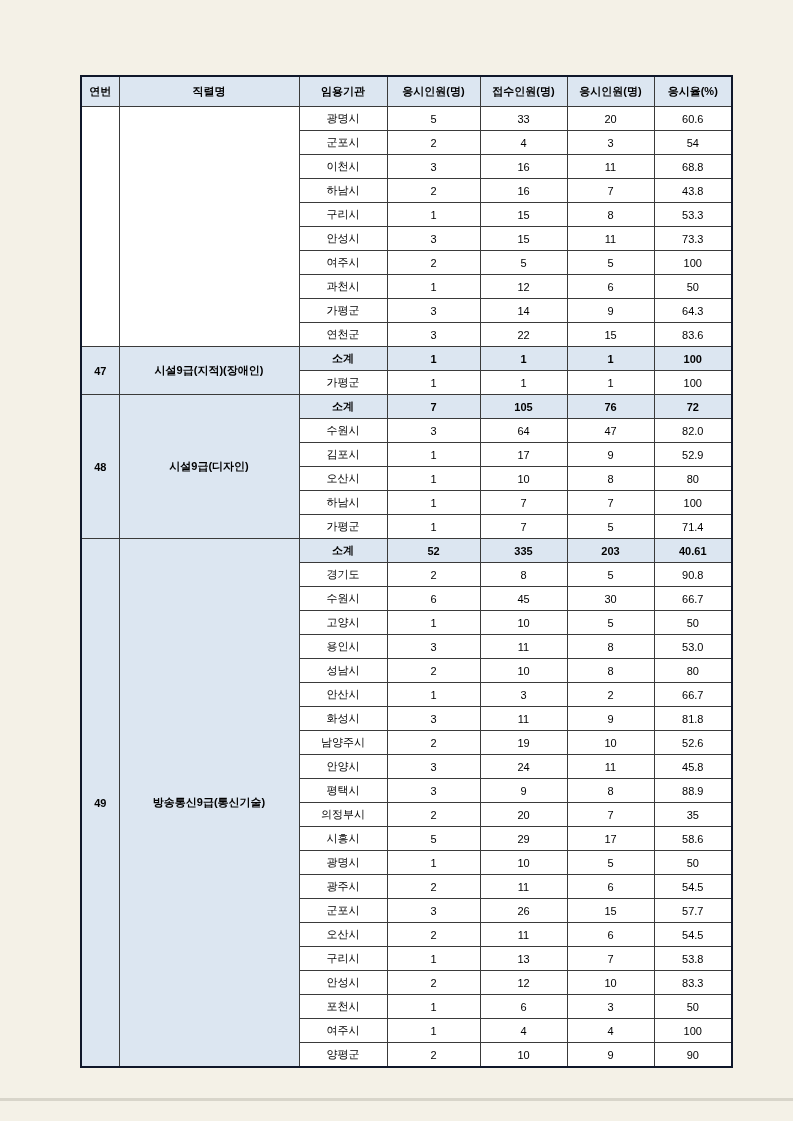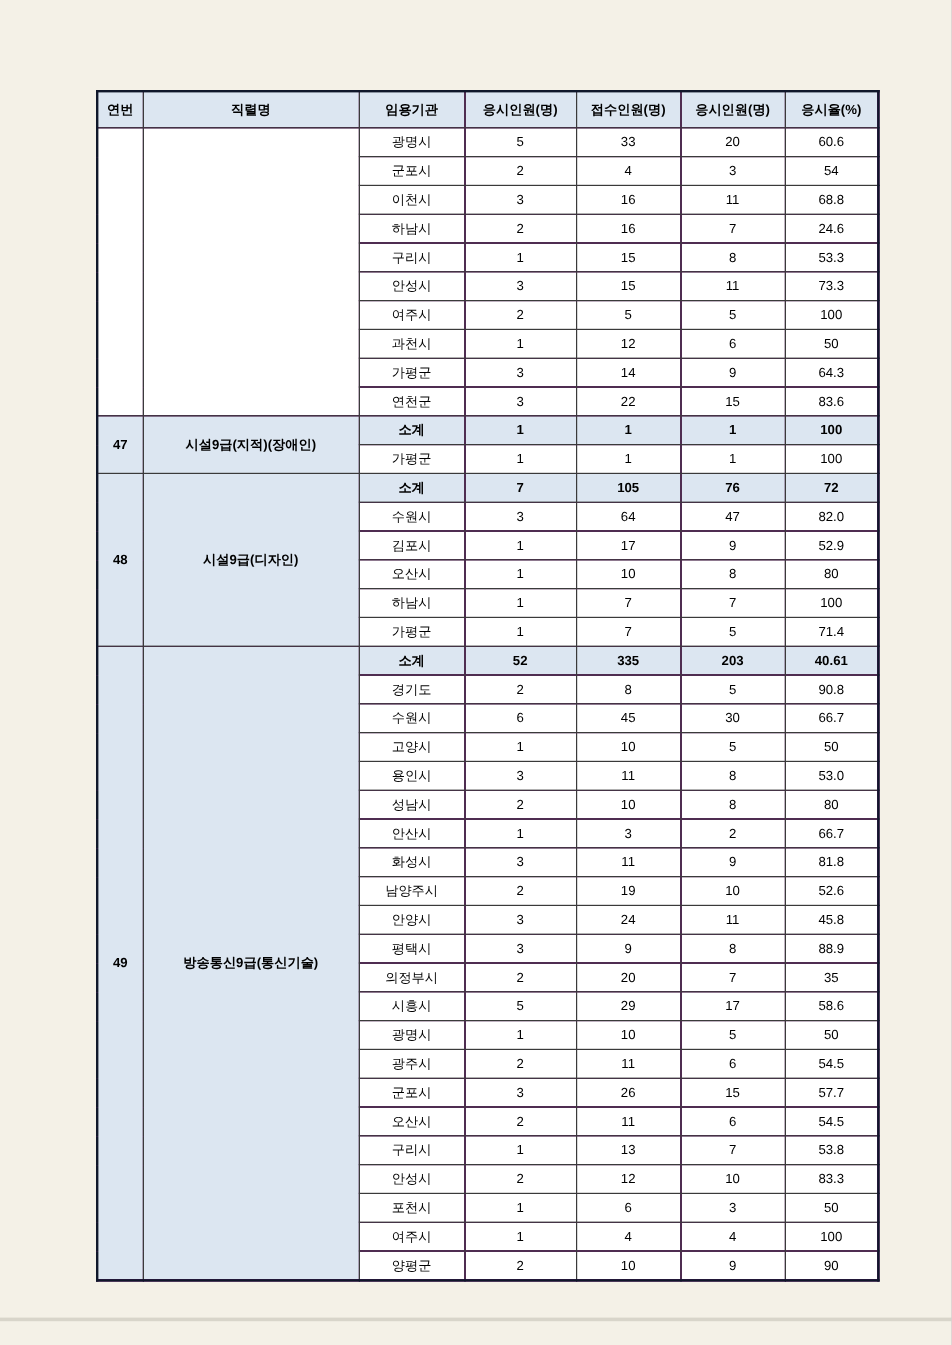--- a/index.html
+++ b/index.html
@@ -109,21 +109,21 @@
           <td>3</td>
           <td>16</td>
           <td>11</td>
           <td>68.8</td>
         </tr>
         <tr>
           <td>하남시</td>
           <td>2</td>
           <td>16</td>
           <td>7</td>
-          <td>24.6</td>
+          <td>43.8</td>
         </tr>
         <tr>
           <td>구리시</td>
           <td>1</td>
           <td>15</td>
           <td>8</td>
           <td>53.3</td>
         </tr>
         <tr>
           <td>안성시</td>

